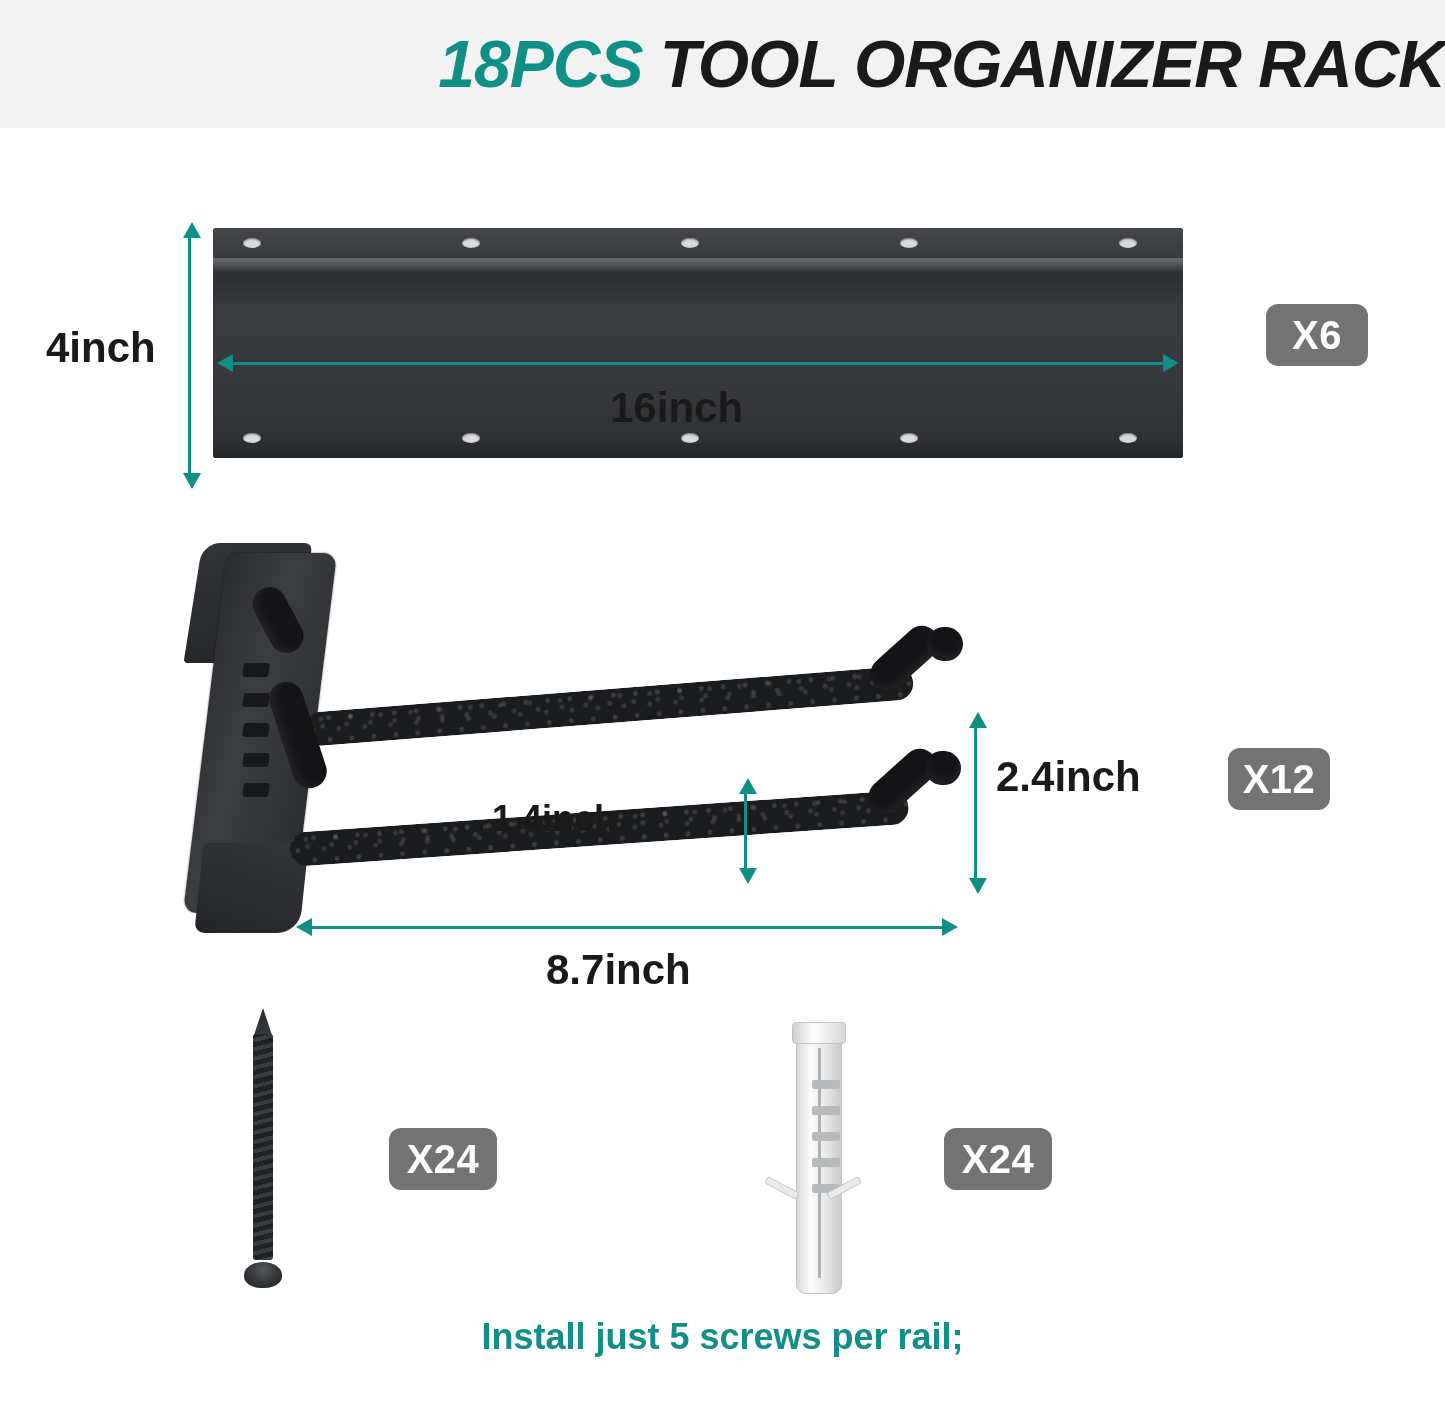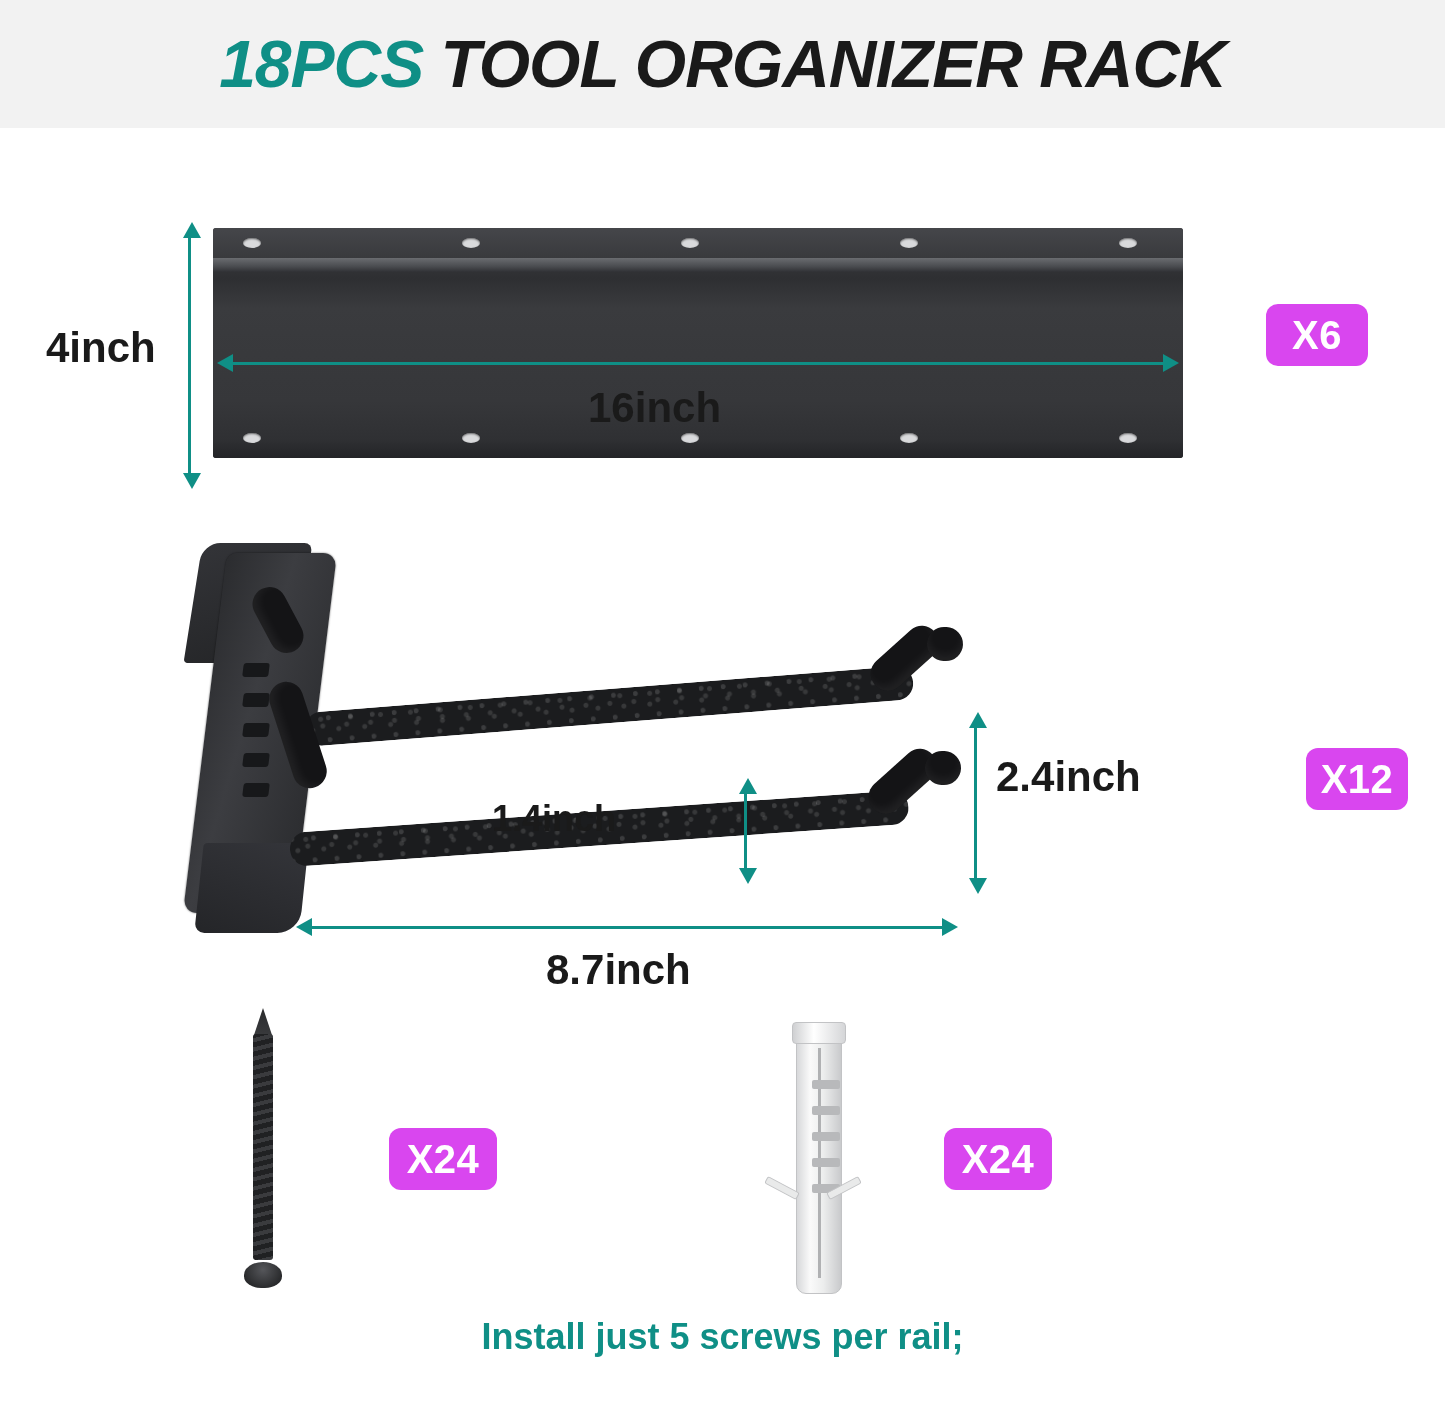--- a/index.html
+++ b/index.html
@@ -17,21 +17,21 @@
 
   
   .header {
     position: absolute;
     left: 0; top: 0;
     width: 1445px;
     height: 128px;
     background: #f2f2f2;
     display: flex;
     align-items: center;
-    justify-content: center;
+    justify-content: flex-end;
   }
   .header-title {
     font-size: 66px;
     font-weight: bold;
     letter-spacing: -1px;
     white-space: nowrap;
     font-style: italic;
   }
   .header-title .count {
     color: #0f8f86;
@@ -135,21 +135,21 @@
   .dim-label {
     position: absolute;
     color: #1a1a1a;
     font-weight: bold;
     white-space: nowrap;
   }
 
   
   .qty-badge {
     position: absolute;
-    background: #d946ef;
+    background: #737373;
     color: #ffffff;
     font-weight: bold;
     border-radius: 12px;
     display: flex;
     align-items: center;
     justify-content: center;
     letter-spacing: 0.5px;
   }
 
   
@@ -350,21 +350,21 @@
   </div>
 
   <div class="dim-line-v" style="left:188px; top:110px; height:235px;"></div>
   <div class="arrow arrow-up" style="left:183px; top:94px;"></div>
   <div class="arrow arrow-down" style="left:183px; top:345px;"></div>
   <div class="dim-label" style="left:46px; top:196px; font-size:42px;">4inch</div>
 
   <div class="dim-line-h" style="left:233px; top:234px; width:930px;"></div>
   <div class="arrow arrow-left" style="left:217px; top:226px;"></div>
   <div class="arrow arrow-right" style="left:1163px; top:226px;"></div>
-  <div class="dim-label" style="left:588px; top:256px; font-size:42px;">16inch</div>
+  <div class="dim-label" style="left:610px; top:256px; font-size:42px;">16inch</div>
 
   <div class="qty-badge" style="left:1266px; top:176px; width:102px; height:62px; font-size:40px;">X6</div>
 
   <div class="hook">
     <div class="hook-plate-top"></div>
     <div class="hook-plate"></div>
     <div class="hook-plate-bottom"></div>
 
     <div class="hook-slot" style="top:120px;"></div>
     <div class="hook-slot" style="top:150px;"></div>
@@ -391,21 +391,21 @@
   <div class="dim-line-v" style="left:744px; top:665px; height:75px;"></div>
   <div class="arrow arrow-up" style="left:739px; top:650px;"></div>
   <div class="arrow arrow-down" style="left:739px; top:740px;"></div>
   <div class="dim-label" style="left:492px; top:670px; font-size:36px;">1.4inch</div>
 
   <div class="dim-line-h" style="left:312px; top:798px; width:630px;"></div>
   <div class="arrow arrow-left" style="left:296px; top:790px;"></div>
   <div class="arrow arrow-right" style="left:942px; top:790px;"></div>
   <div class="dim-label" style="left:546px; top:818px; font-size:42px;">8.7inch</div>
 
-  <div class="qty-badge" style="left:1306px; top:620px; width:102px; height:62px; font-size:40px;">X12</div>
+  <div class="qty-badge" style="left:1228px; top:620px; width:102px; height:62px; font-size:40px;">X12</div>
 
   <div class="screw">
     <div class="screw-tip"></div>
     <div class="screw-shaft"></div>
     <div class="screw-head"></div>
   </div>
   <div class="qty-badge" style="left:389px; top:1000px; width:108px; height:62px; font-size:40px;">X24</div>
 
   <div class="anchor">
     <div class="anchor-body"></div>

